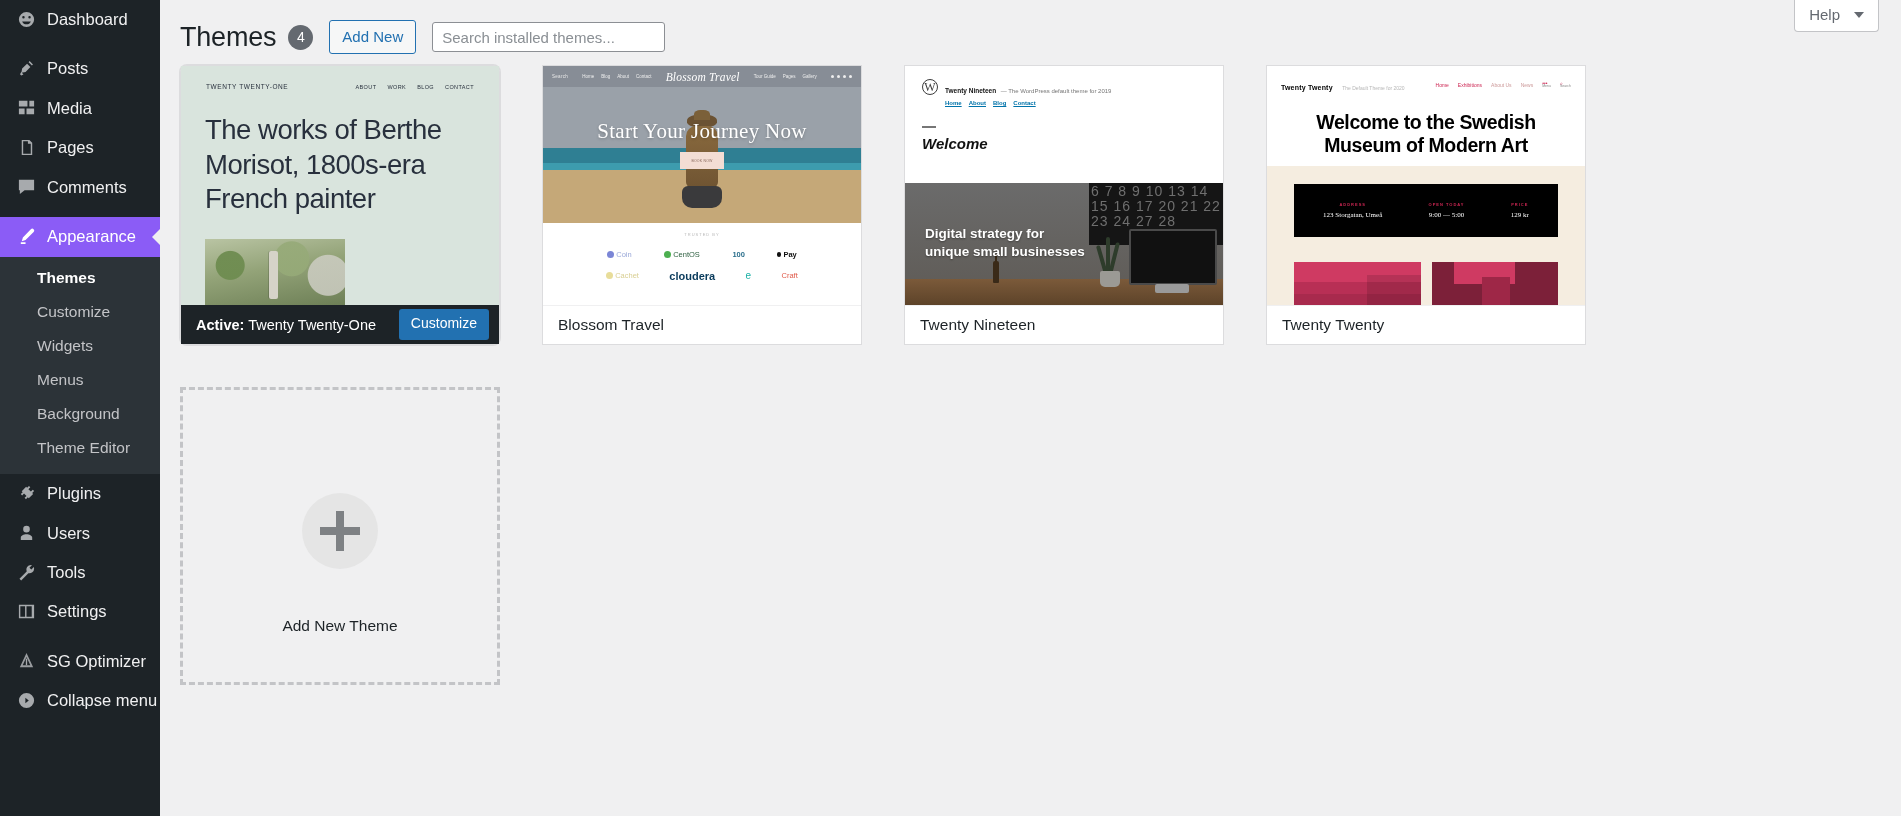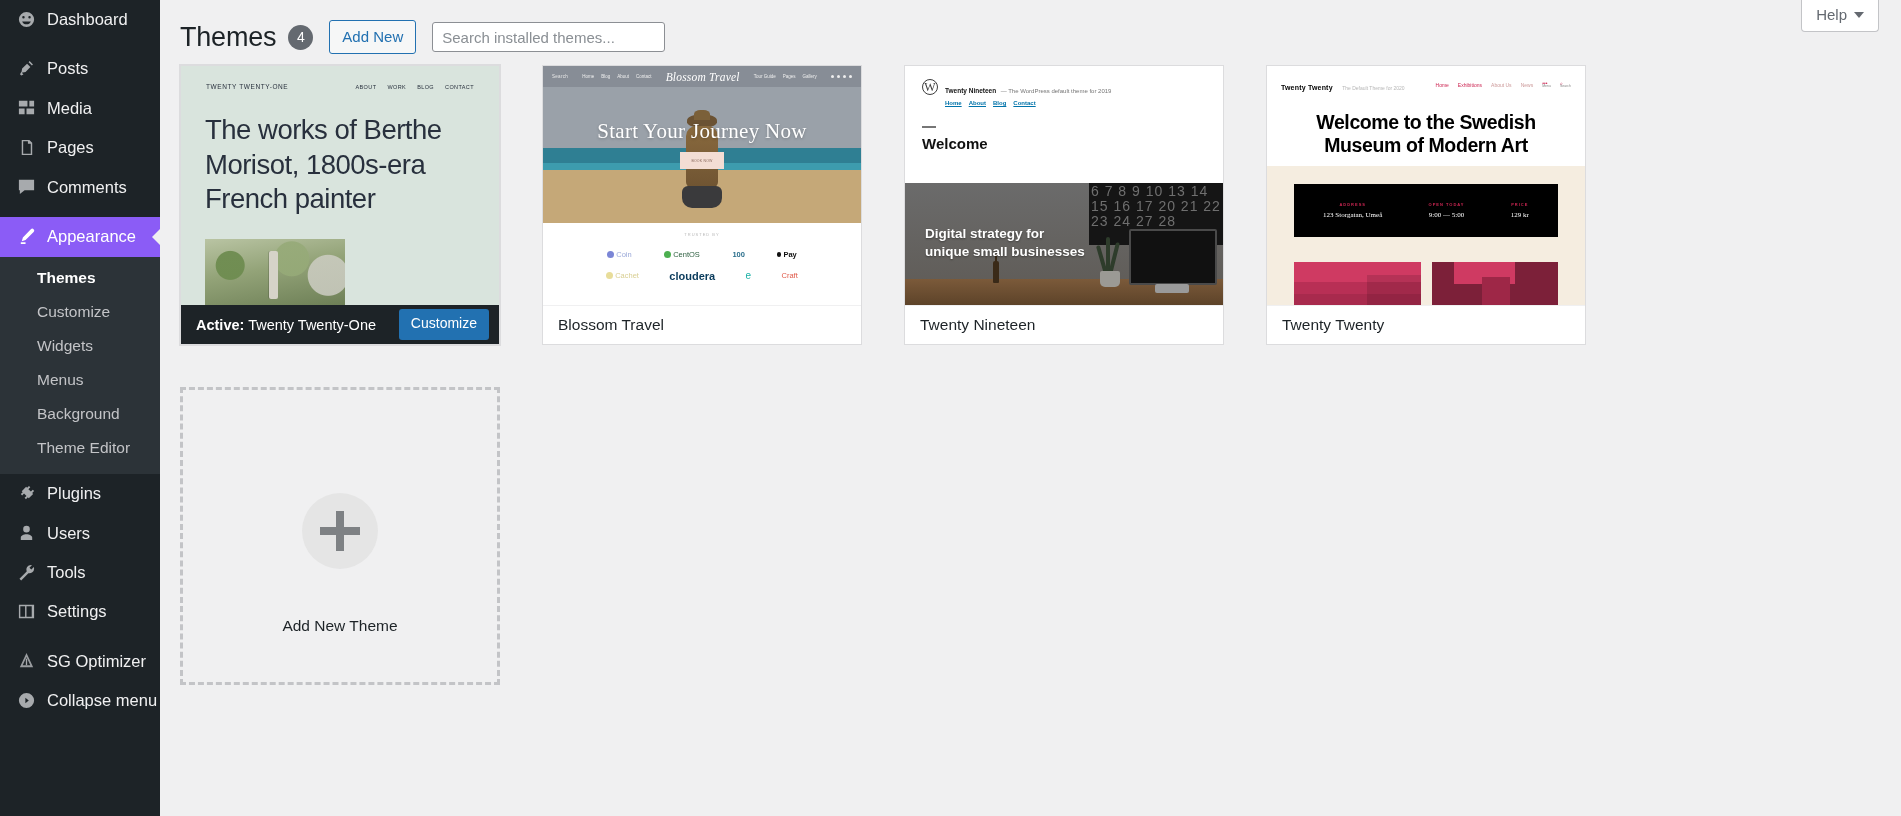--- a/index.html
+++ b/index.html
@@ -57,21 +57,21 @@
   
   #help-wrap {
     position: absolute; top: 0; right: 22px;
     display: flex; justify-content: flex-end;
   }
   #help-tab {
     background: #fff; border: 1px solid #c3c4c7; border-top: none;
     border-radius: 0 0 4px 4px;
     padding: 4px 14px 6px 14px;
     font-size: 15px; color: #646970; cursor: pointer;
-    display: flex; align-items: center; gap: 7px;
+    display: flex; align-items: center; gap: 14px;
     line-height: 1.4;
   }
   .caret-down {
     width: 0; height: 0; border-style: solid;
     border-width: 6px 5px 0 5px;
     border-color: #646970 transparent transparent transparent;
     display: inline-block;
   }
 
   
@@ -113,21 +113,21 @@
     gap: 42px 42px;
     width: 1760px;
   }
   .theme-card {
     width: 320px;
     background: #fff;
     border: 1px solid #dcdcde;
     position: relative;
     cursor: pointer;
   }
-  .theme-card.active-card { box-shadow: 0 0 0 1px #dcdcde; }
+  .theme-card.active-card { box-shadow: 0 0 0 1px #dcdcde; border-radius: 7px; }
   .screenshot {
     width: 318px; height: 239px;
     overflow: hidden; position: relative;
     background: #fff;
   }
   .theme-name-bar {
     height: 39px; display: flex; align-items: center;
     padding: 0 15px; font-size: 15.5px; color: #1d2327;
     border-top: 1px solid #f0f0f1; background: #fff;
   }
@@ -272,21 +272,21 @@
     line-height: 1; min-width: 16px;
   }
   .t19-site { font-size: 6.5px; font-weight: bold; color: #111; }
   .t19-desc { font-size: 6px; color: #767676; font-weight: normal; }
   .t19-links { display: flex; gap: 7px; margin-top: 3px; }
   .t19-links span {
     font-size: 6px; font-weight: bold; color: #0073aa;
     text-decoration: underline;
   }
   .t19-dash { width: 14px; height: 1.5px; background: #767676; margin: 20px 0 7px 17px; }
-  .t19-welcome { font-size: 15px; font-weight: bold; color: #111; margin-left: 17px; }
+  .t19-welcome { font-size: 15px; font-weight: bold; color: #111; margin-left: 17px; font-style: italic; }
   .t19-hero {
     position: absolute; left: 0; right: 0; bottom: 0; height: 122px;
     overflow: hidden;
     background: linear-gradient(#6b6b6b, #5e5a55);
   }
   .t19-desk {
     position: absolute; left: 0; right: 0; bottom: 0; height: 26px;
     background: linear-gradient(#7b5a3a, #5d4329);
   }
   .t19-wallnums {

